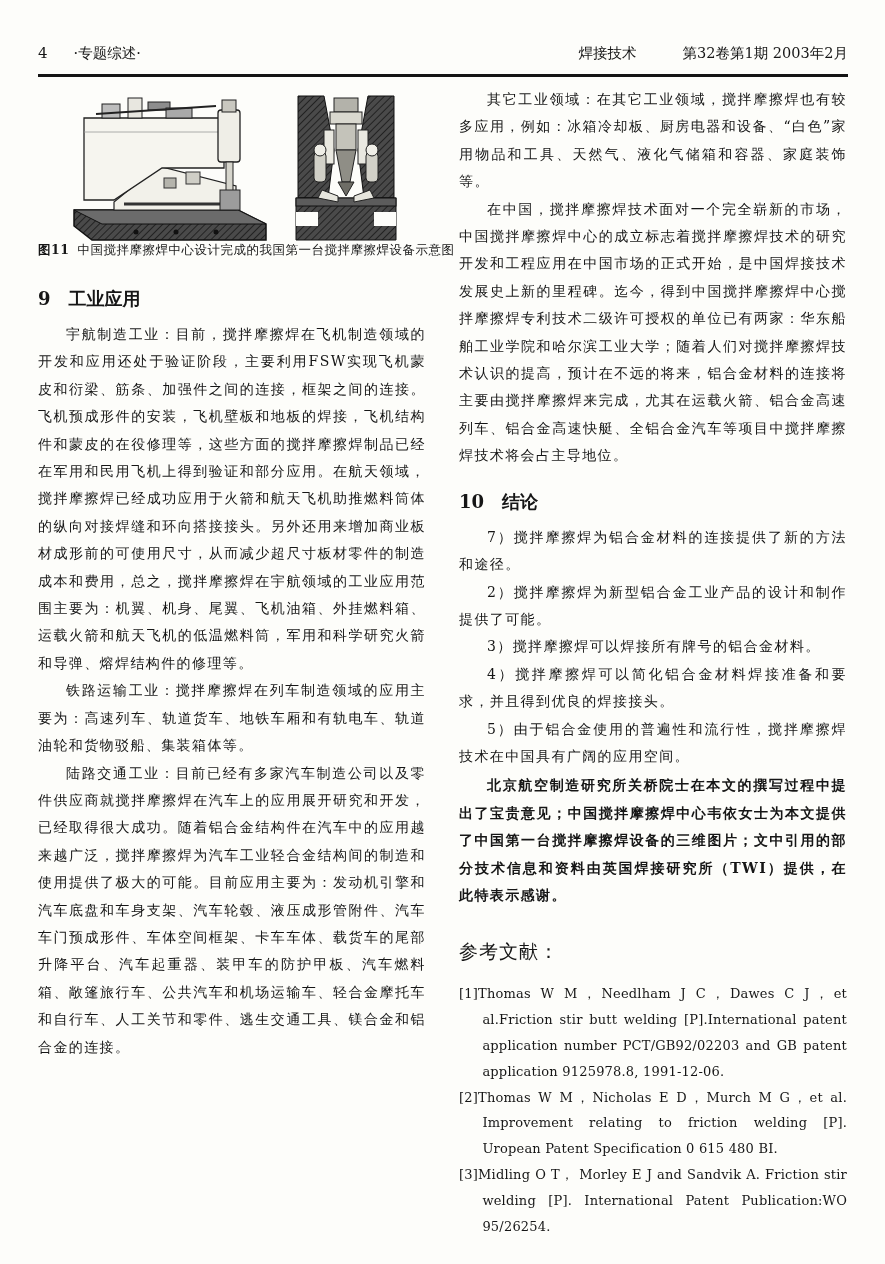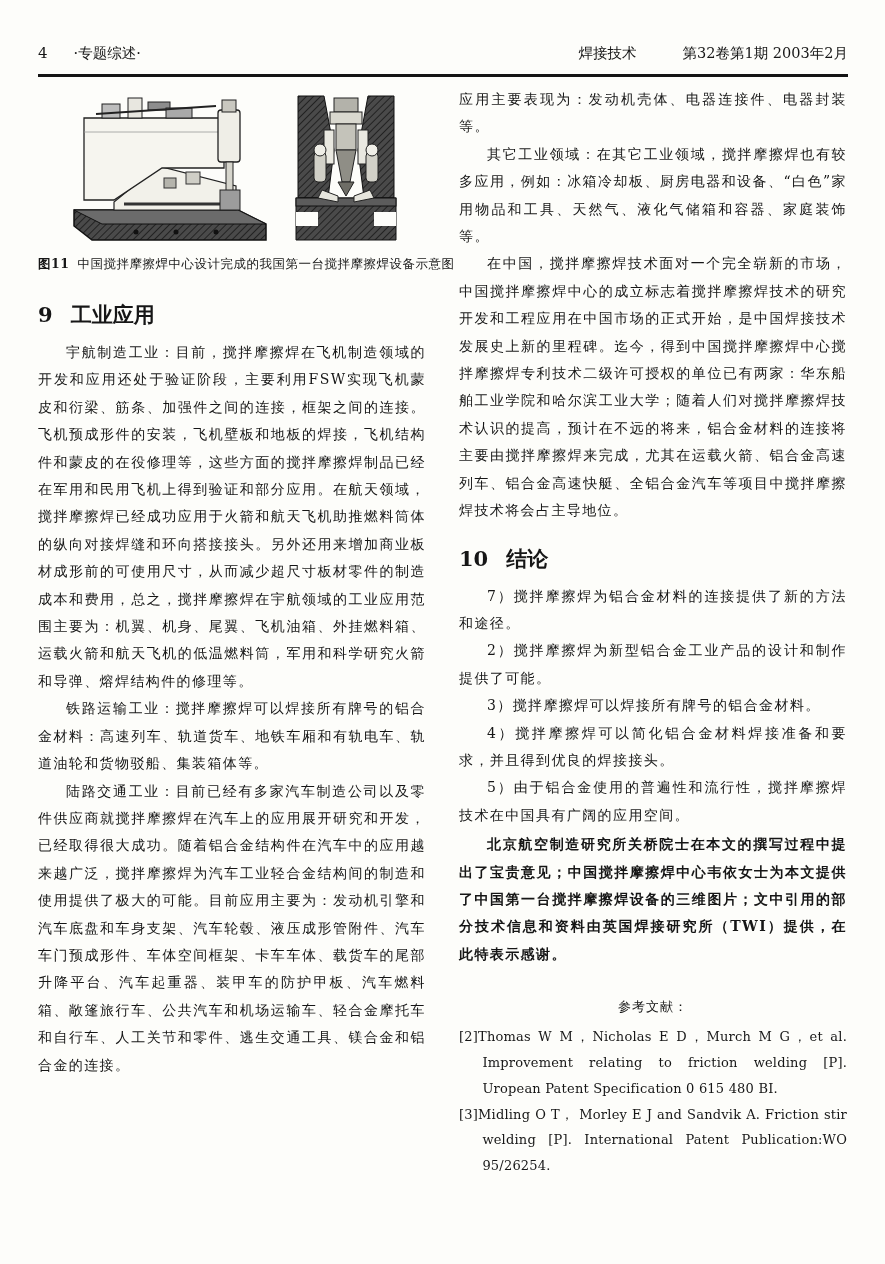--- a/index.html
+++ b/index.html
@@ -29,37 +29,37 @@
   
   .columns {
     position:absolute; top:86px; left:38px; right:37px; bottom:20px;
     display:flex; gap:33px;
   }
   .col { width:388px; }
   
   .figure { padding:8px 0 4px; }
   .figure-images { display:flex; justify-content:center; align-items:flex-end; gap:20px; }
   .figure-caption {
-    margin-top:14px; text-align:center; font-size:12.5px; letter-spacing:0.5px;
+    text-align:center; font-size:12.5px; letter-spacing:0.5px;
     white-space:nowrap;
   }
   .figure-caption b { margin-right:8px; }
   
-  .sec-heading { font-weight:bold; font-size:21px; margin:24px 0 10px; }
+  .sec-heading { font-weight:bold; font-size:18px; margin:24px 0 10px; }
   .sec-heading .sec-num { margin-right:18px; }
   p.body {
     font-size:14px; line-height:27.4px; letter-spacing:1.4px;
     text-align:justify; text-indent:2em;
   }
   p.body.cont { text-indent:0; }
   .concl p.body { margin:0; }
   .ack { margin-top:2px;font-weight:bold; }
   
   .refs { margin-top:30px; }
-  .refs-heading { font-size:13px; letter-spacing:1px; margin-bottom:8px;text-align:center; }
+  .refs-heading { font-size:19px; letter-spacing:1px; margin-bottom:16px; }
   .refs p {
     font-size:13px; line-height:25.8px; letter-spacing:0.2px;
     text-align:justify;
     padding-left:1.8em; text-indent:-1.8em;
   }
   .sec10 { margin-top:20px; }
 </style>
 </head>
 <body>
 
@@ -149,46 +149,46 @@
         <div class="figure-caption">
           <b>图11</b><span>中国搅拌摩擦焊中心设计完成的我国第一台搅拌摩擦焊设备示意图</span>
         </div>
       </div>
 
       <div class="sec-heading">
         <span class="sec-num">9</span><span>工业应用</span>
       </div>
 
       <p class="body">宇航制造工业：目前，搅拌摩擦焊在飞机制造领域的开发和应用还处于验证阶段，主要利用FSW实现飞机蒙皮和衍梁、筋条、加强件之间的连接，框架之间的连接。飞机预成形件的安装，飞机壁板和地板的焊接，飞机结构件和蒙皮的在役修理等，这些方面的搅拌摩擦焊制品已经在军用和民用飞机上得到验证和部分应用。在航天领域，搅拌摩擦焊已经成功应用于火箭和航天飞机助推燃料筒体的纵向对接焊缝和环向搭接接头。另外还用来增加商业板材成形前的可使用尺寸，从而减少超尺寸板材零件的制造成本和费用，总之，搅拌摩擦焊在宇航领域的工业应用范围主要为：机翼、机身、尾翼、飞机油箱、外挂燃料箱、运载火箭和航天飞机的低温燃料筒，军用和科学研究火箭和导弹、熔焊结构件的修理等。</p>
-      <p class="body">铁路运输工业：搅拌摩擦焊可以焊接所有牌号的铝合金材料：高速列车、轨道货车、地铁车厢和有轨电车、轨道油轮和货物驳船、集装箱体等。</p>
+      <p class="body">铁路运输工业：搅拌摩擦焊在列车制造领域的应用主要为：高速列车、轨道货车、地铁车厢和有轨电车、轨道油轮和货物驳船、集装箱体等。</p>
       <p class="body">陆路交通工业：目前已经有多家汽车制造公司以及零件供应商就搅拌摩擦焊在汽车上的应用展开研究和开发，已经取得很大成功。随着铝合金结构件在汽车中的应用越来越广泛，搅拌摩擦焊为汽车工业轻合金结构间的制造和使用提供了极大的可能。目前应用主要为：发动机引擎和汽车底盘和车身支架、汽车轮毂、液压成形管附件、汽车车门预成形件、车体空间框架、卡车车体、载货车的尾部升降平台、汽车起重器、装甲车的防护甲板、汽车燃料箱、敞篷旅行车、公共汽车和机场运输车、轻合金摩托车和自行车、人工关节和零件、逃生交通工具、镁合金和铝合金的连接。</p>
 
     </div>
 
     <div class="col">
-      <p class="body cont">应用主要表现为：发动机壳体、电器连接件、电器封装等。</p>
       <p class="body">其它工业领域：在其它工业领域，搅拌摩擦焊也有较多应用，例如：冰箱冷却板、厨房电器和设备、“白色”家用物品和工具、天然气、液化气储箱和容器、家庭装饰等。</p>
       <p class="body">在中国，搅拌摩擦焊技术面对一个完全崭新的市场，中国搅拌摩擦焊中心的成立标志着搅拌摩擦焊技术的研究开发和工程应用在中国市场的正式开始，是中国焊接技术发展史上新的里程碑。迄今，得到中国搅拌摩擦焊中心搅拌摩擦焊专利技术二级许可授权的单位已有两家：华东船舶工业学院和哈尔滨工业大学；随着人们对搅拌摩擦焊技术认识的提高，预计在不远的将来，铝合金材料的连接将主要由搅拌摩擦焊来完成，尤其在运载火箭、铝合金高速列车、铝合金高速快艇、全铝合金汽车等项目中搅拌摩擦焊技术将会占主导地位。</p>
 
       <div class="sec-heading sec10">
         <span class="sec-num">10</span><span>结论</span>
       </div>
 
       <div class="concl">
         <p class="body">7）搅拌摩擦焊为铝合金材料的连接提供了新的方法和途径。</p>
         <p class="body">2）搅拌摩擦焊为新型铝合金工业产品的设计和制作提供了可能。</p>
         <p class="body">3）搅拌摩擦焊可以焊接所有牌号的铝合金材料。</p>
         <p class="body">4）搅拌摩擦焊可以简化铝合金材料焊接准备和要求，并且得到优良的焊接接头。</p>
         <p class="body">5）由于铝合金使用的普遍性和流行性，搅拌摩擦焊技术在中国具有广阔的应用空间。</p>
       </div>
 
       <p class="body ack">北京航空制造研究所关桥院士在本文的撰写过程中提出了宝贵意见；中国搅拌摩擦焊中心韦依女士为本文提供了中国第一台搅拌摩擦焊设备的三维图片；文中引用的部分技术信息和资料由英国焊接研究所（TWI）提供，在此特表示感谢。</p>
 
       <div class="refs">
         <div class="refs-heading">参考文献：</div>
+        <p>[1]Thomas W M，Needlham J C，Dawes C J，et al.Friction stir butt welding [P].International patent application number PCT/GB92/02203 and GB patent application 9125978.8, 1991-12-06.</p>
         <p>[2]Thomas W M，Nicholas E D，Murch M G，et al.  Improvement relating to friction welding [P]. Uropean Patent Specification 0 615 480 BI.</p>
         <p>[3]Midling O T，  Morley E J and Sandvik A.  Friction stir welding [P]. International Patent Publication:WO 95/26254.</p>
 
       </div>
 
     </div>
 
   </div>
 </div>
 

